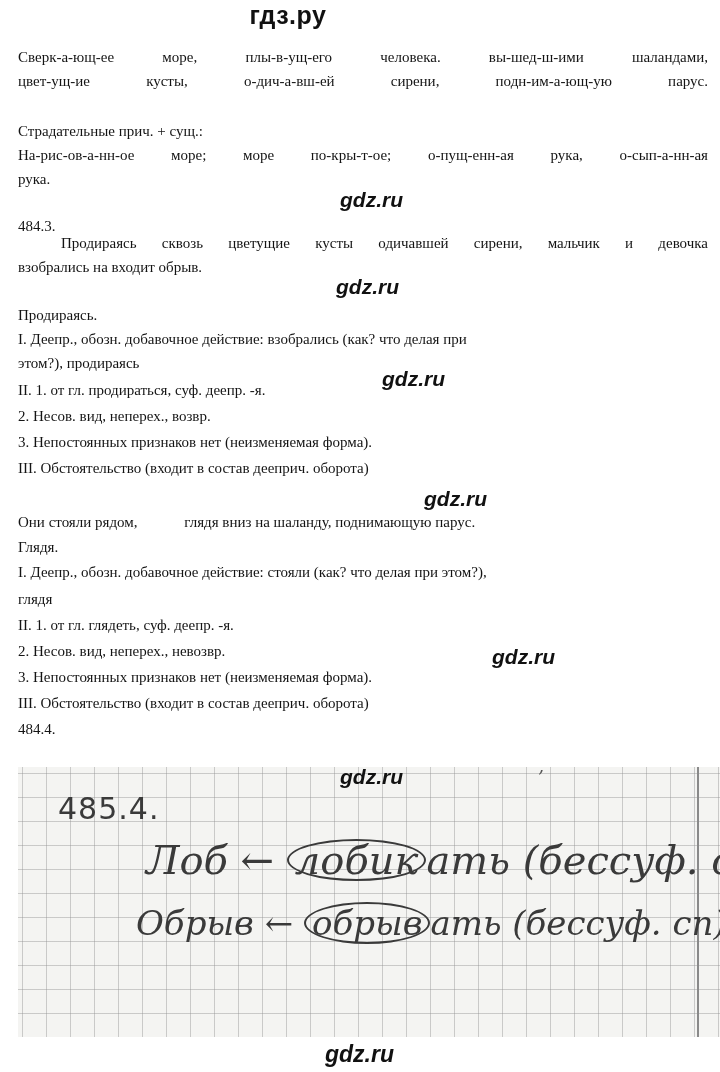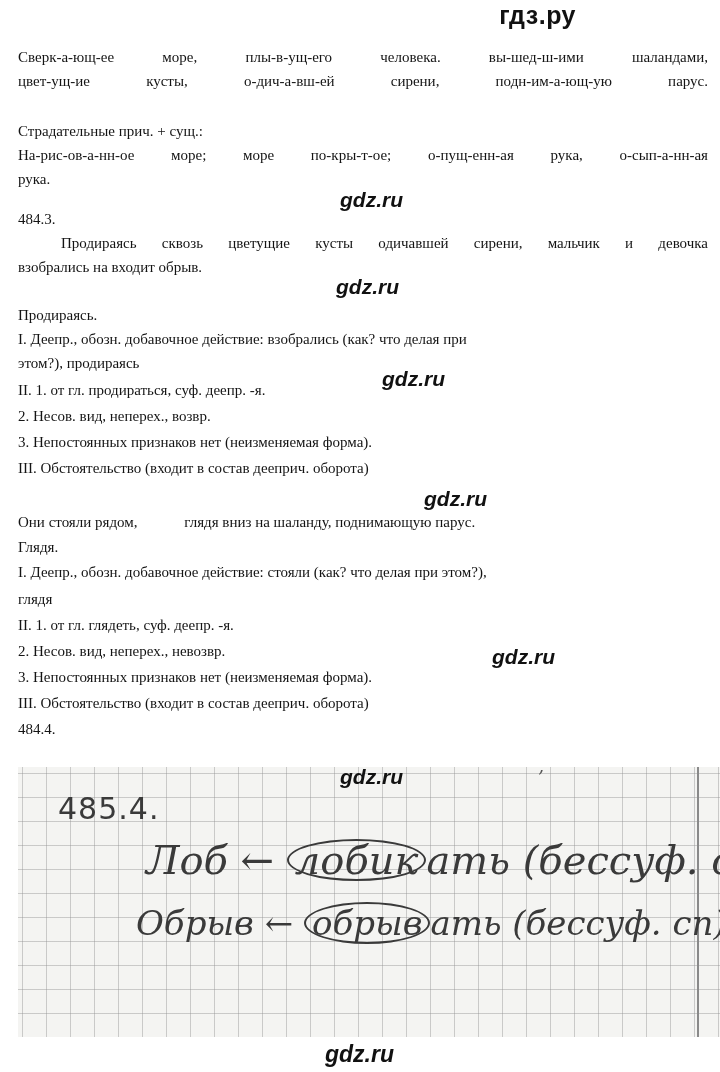--- a/index.html
+++ b/index.html
@@ -2,21 +2,21 @@
 <html><head>
   <meta charset="utf-8">
   <style>
     html, body { margin: 0; padding: 0; }
     body {
       width: 720px; height: 1072px; position: relative; overflow: hidden;
       background: #ffffff; color: #111111;
       font-family: "Liberation Serif", "DejaVu Serif", serif;
     }
     .site-header {
-      position: absolute; top: 0; left: 0; width: 576px; text-align: right;
+      position: absolute; top: 0; left: 0; width: 576px; text-align: center;
       font-family: "Liberation Sans", "DejaVu Sans", sans-serif;
       font-weight: bold; font-size: 25px; line-height: 30px; color: #111;
       letter-spacing: 0.5px;
     }
     .line {
       position: absolute; left: 18px; font-size: 15px; line-height: 24px;
       white-space: nowrap; color: #141414;
     }
     .just { width: 690px; text-align: justify; text-align-last: justify; white-space: normal; }
     .wm {
@@ -60,21 +60,21 @@
 
 <div class="line just" style="top:45px">Сверк-а-ющ-ее море, плы-в-ущ-его человека. вы-шед-ш-ими шаландами,</div>
 <div class="line just" style="top:69px">цвет-ущ-ие кусты, о-дич-а-вш-ей сирени, подн-им-а-ющ-ую парус.</div>
 
 <div class="line" style="top:119px">Страдательные прич. + сущ.:</div>
 <div class="line just" style="top:143px">На-рис-ов-а-нн-ое море; море по-кры-т-ое; о-пущ-енн-ая рука, о-сып-а-нн-ая</div>
 <div class="line" style="top:167px">рука.</div>
 
 <div class="wm" style="left:340px; top:188px">gdz.ru</div>
 
-<div class="line" style="top:207px">484.3.</div>
+<div class="line" style="top:214px">484.3.</div>
 <div class="line just" style="top:231px"><b>Продираясь</b><span> сквозь цветущие кусты одичавшей сирени, мальчик и девочка</span></div>
 <div class="line" style="top:255px">взобрались на входит обрыв.</div>
 
 <div class="wm" style="left:336px; top:275px">gdz.ru</div>
 
 <div class="line" style="top:303px">Продираясь.</div>
 <div class="line" style="top:327px">I.  Деепр., обозн. добавочное действие: взобрались (как? что делая при</div>
 <div class="line" style="top:351px">этом?), продираясь</div>
 <div class="line" style="top:378px">II. 1. от гл. продираться, суф. деепр. -я.</div>
 <div class="wm" style="left:382px; top:367px">gdz.ru</div>

